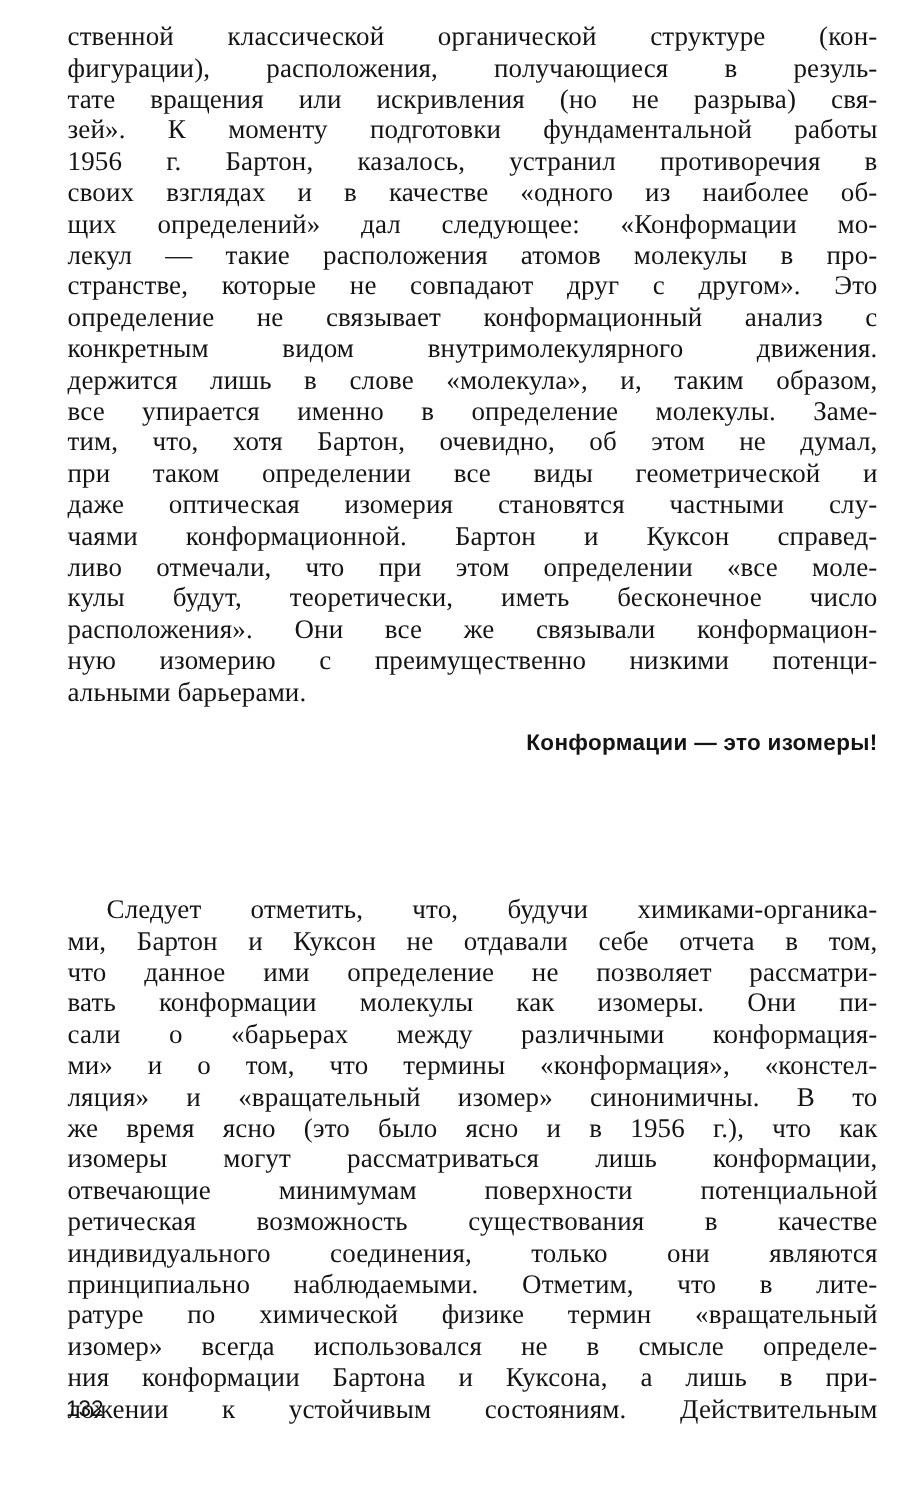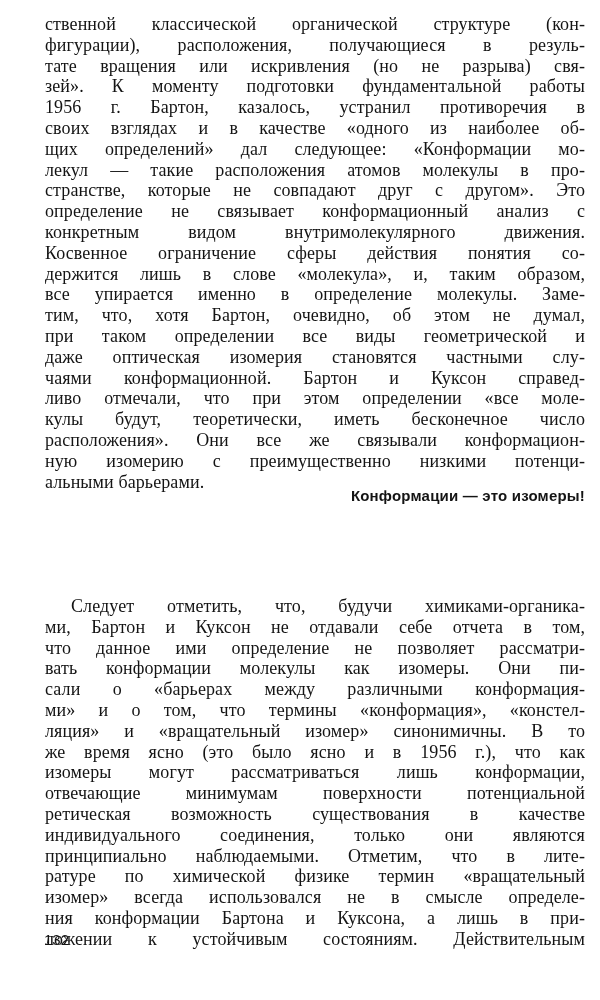--- a/index.html
+++ b/index.html
@@ -26,21 +26,20 @@
   <span class="line">фигурации), расположения, получающиеся в резуль-</span>
   <span class="line">тате вращения или искривления (но не разрыва) свя-</span>
   <span class="line">зей». К моменту подготовки фундаментальной работы</span>
   <span class="line">1956 г. Бартон, казалось, устранил противоречия в</span>
   <span class="line">своих взглядах и в качестве «одного из наиболее об-</span>
   <span class="line">щих определений» дал следующее: «Конформации мо-</span>
   <span class="line">лекул — такие расположения атомов молекулы в про-</span>
   <span class="line">странстве, которые не совпадают друг с другом». Это</span>
   <span class="line">определение не связывает конформационный анализ с</span>
   <span class="line">конкретным видом внутримолекулярного движения.</span>
-  <span class="line">Косвенное ограничение сферы действия понятия со-</span>
   <span class="line">держится лишь в слове «молекула», и, таким образом,</span>
   <span class="line">все упирается именно в определение молекулы. Заме-</span>
   <span class="line">тим, что, хотя Бартон, очевидно, об этом не думал,</span>
   <span class="line">при таком определении все виды геометрической и</span>
   <span class="line">даже оптическая изомерия становятся частными слу-</span>
   <span class="line">чаями конформационной. Бартон и Куксон справед-</span>
   <span class="line">ливо отмечали, что при этом определении «все моле-</span>
   <span class="line">кулы будут, теоретически, иметь бесконечное число</span>
   <span class="line">расположения». Они все же связывали конформацион-</span>
   <span class="line">ную изомерию с преимущественно низкими потенци-</span>

